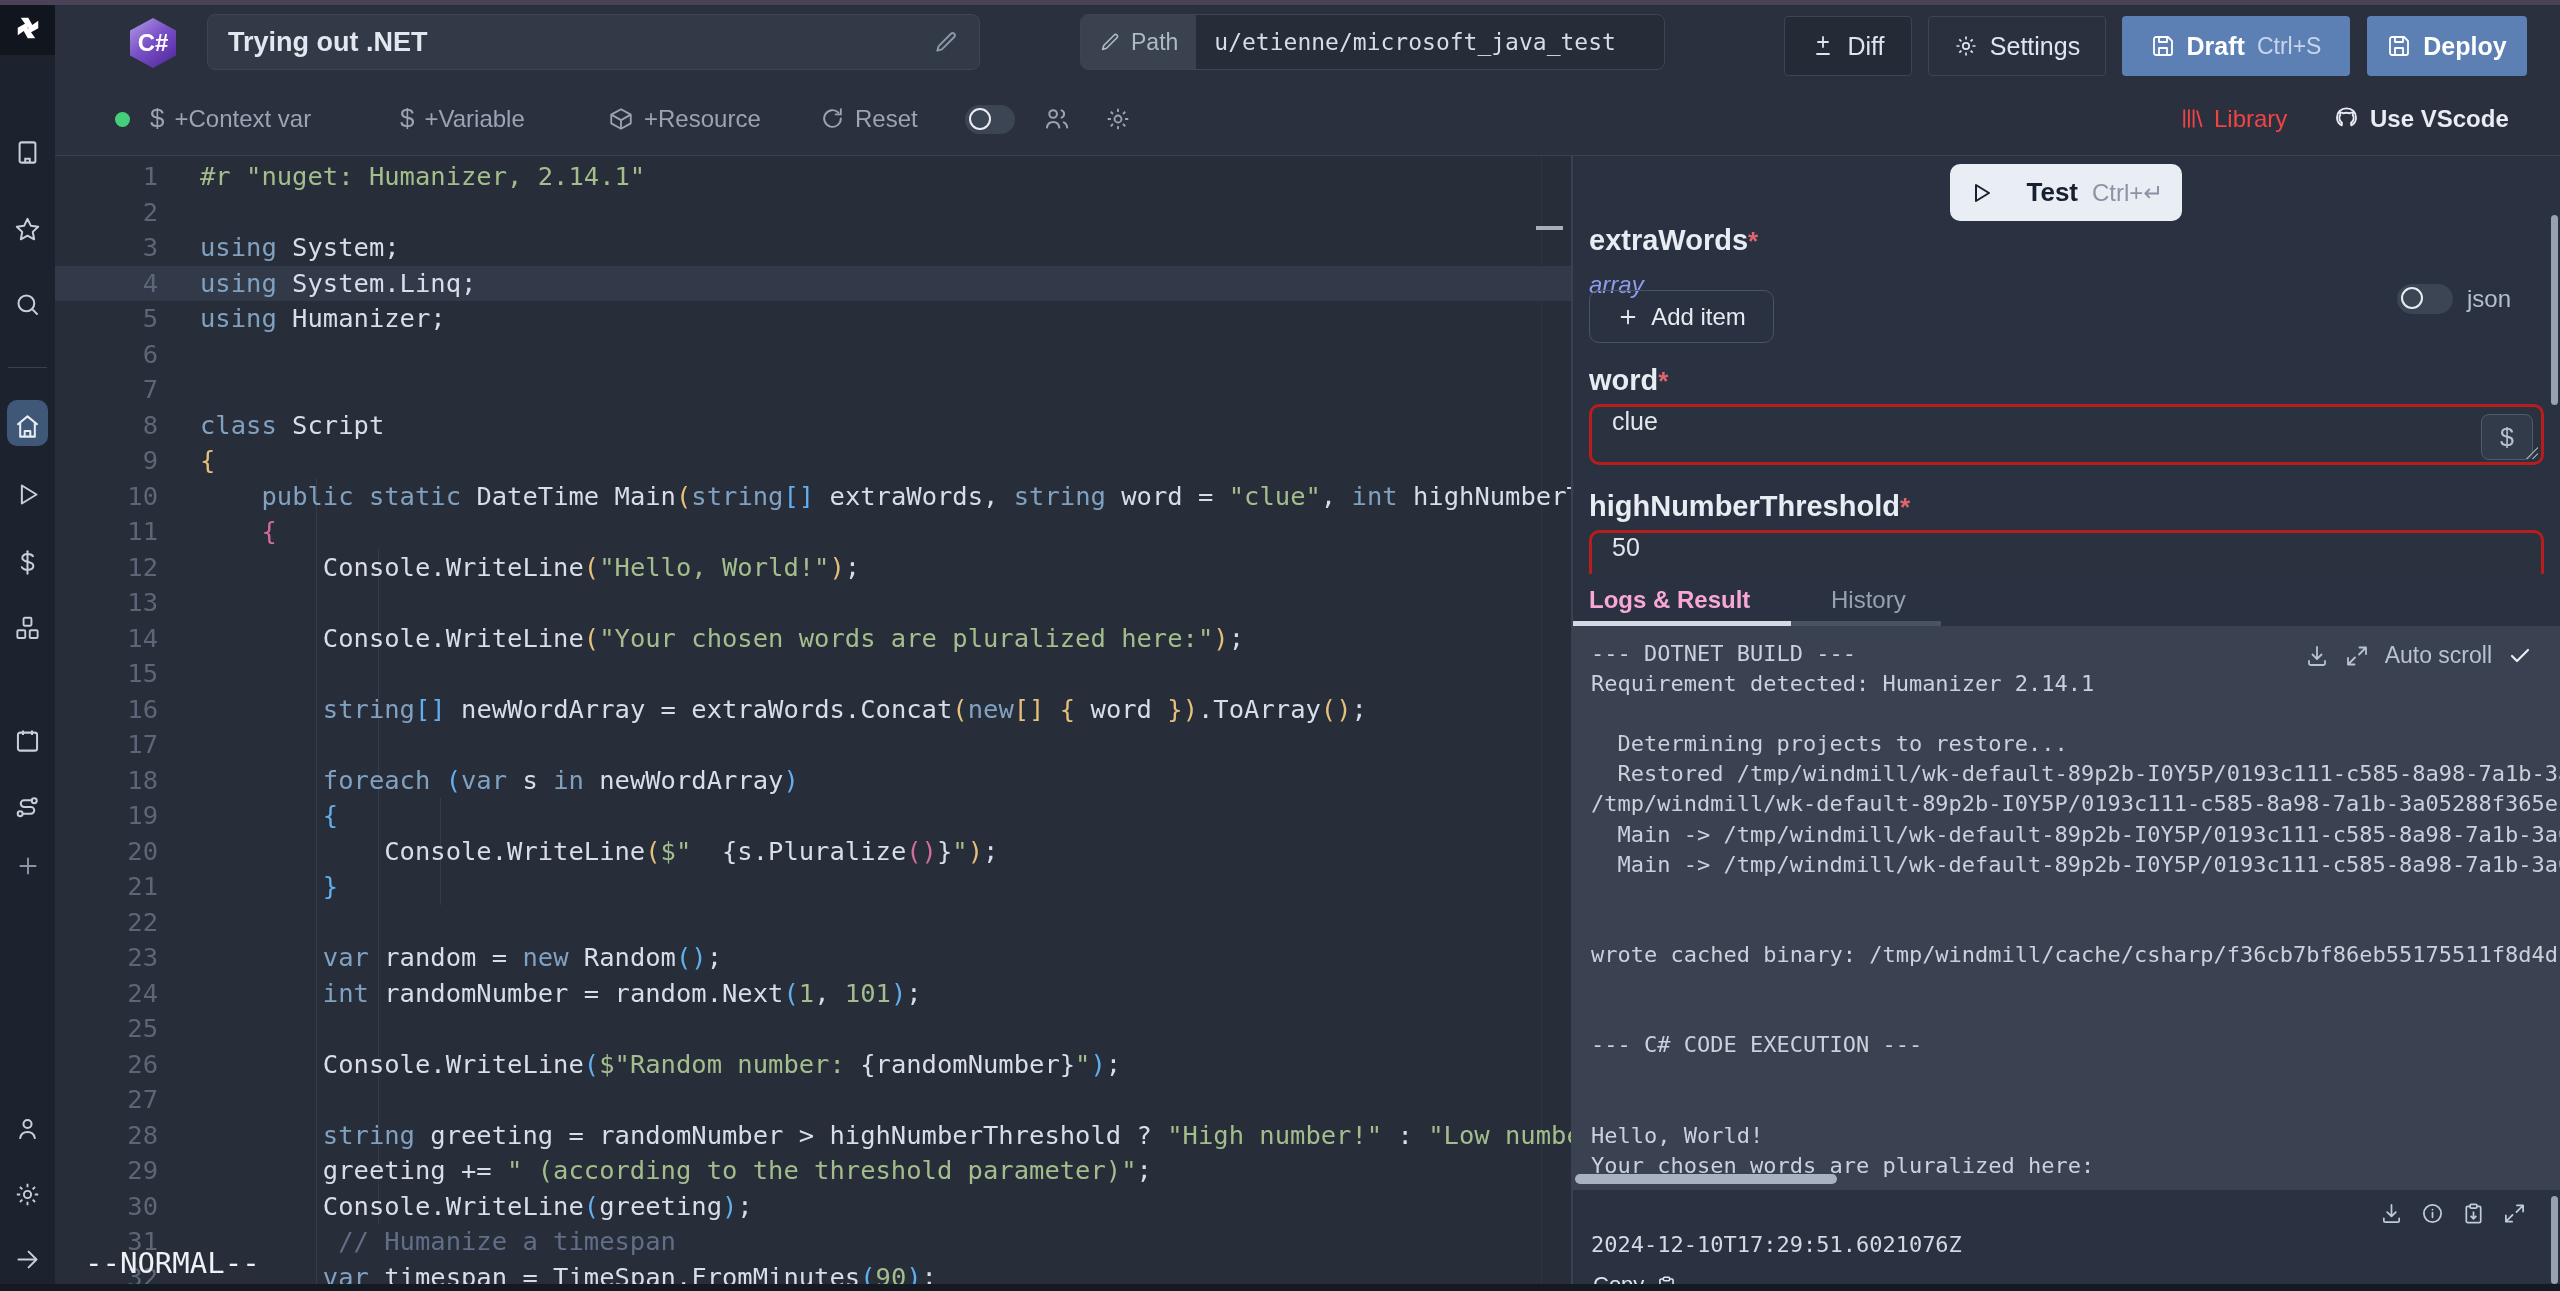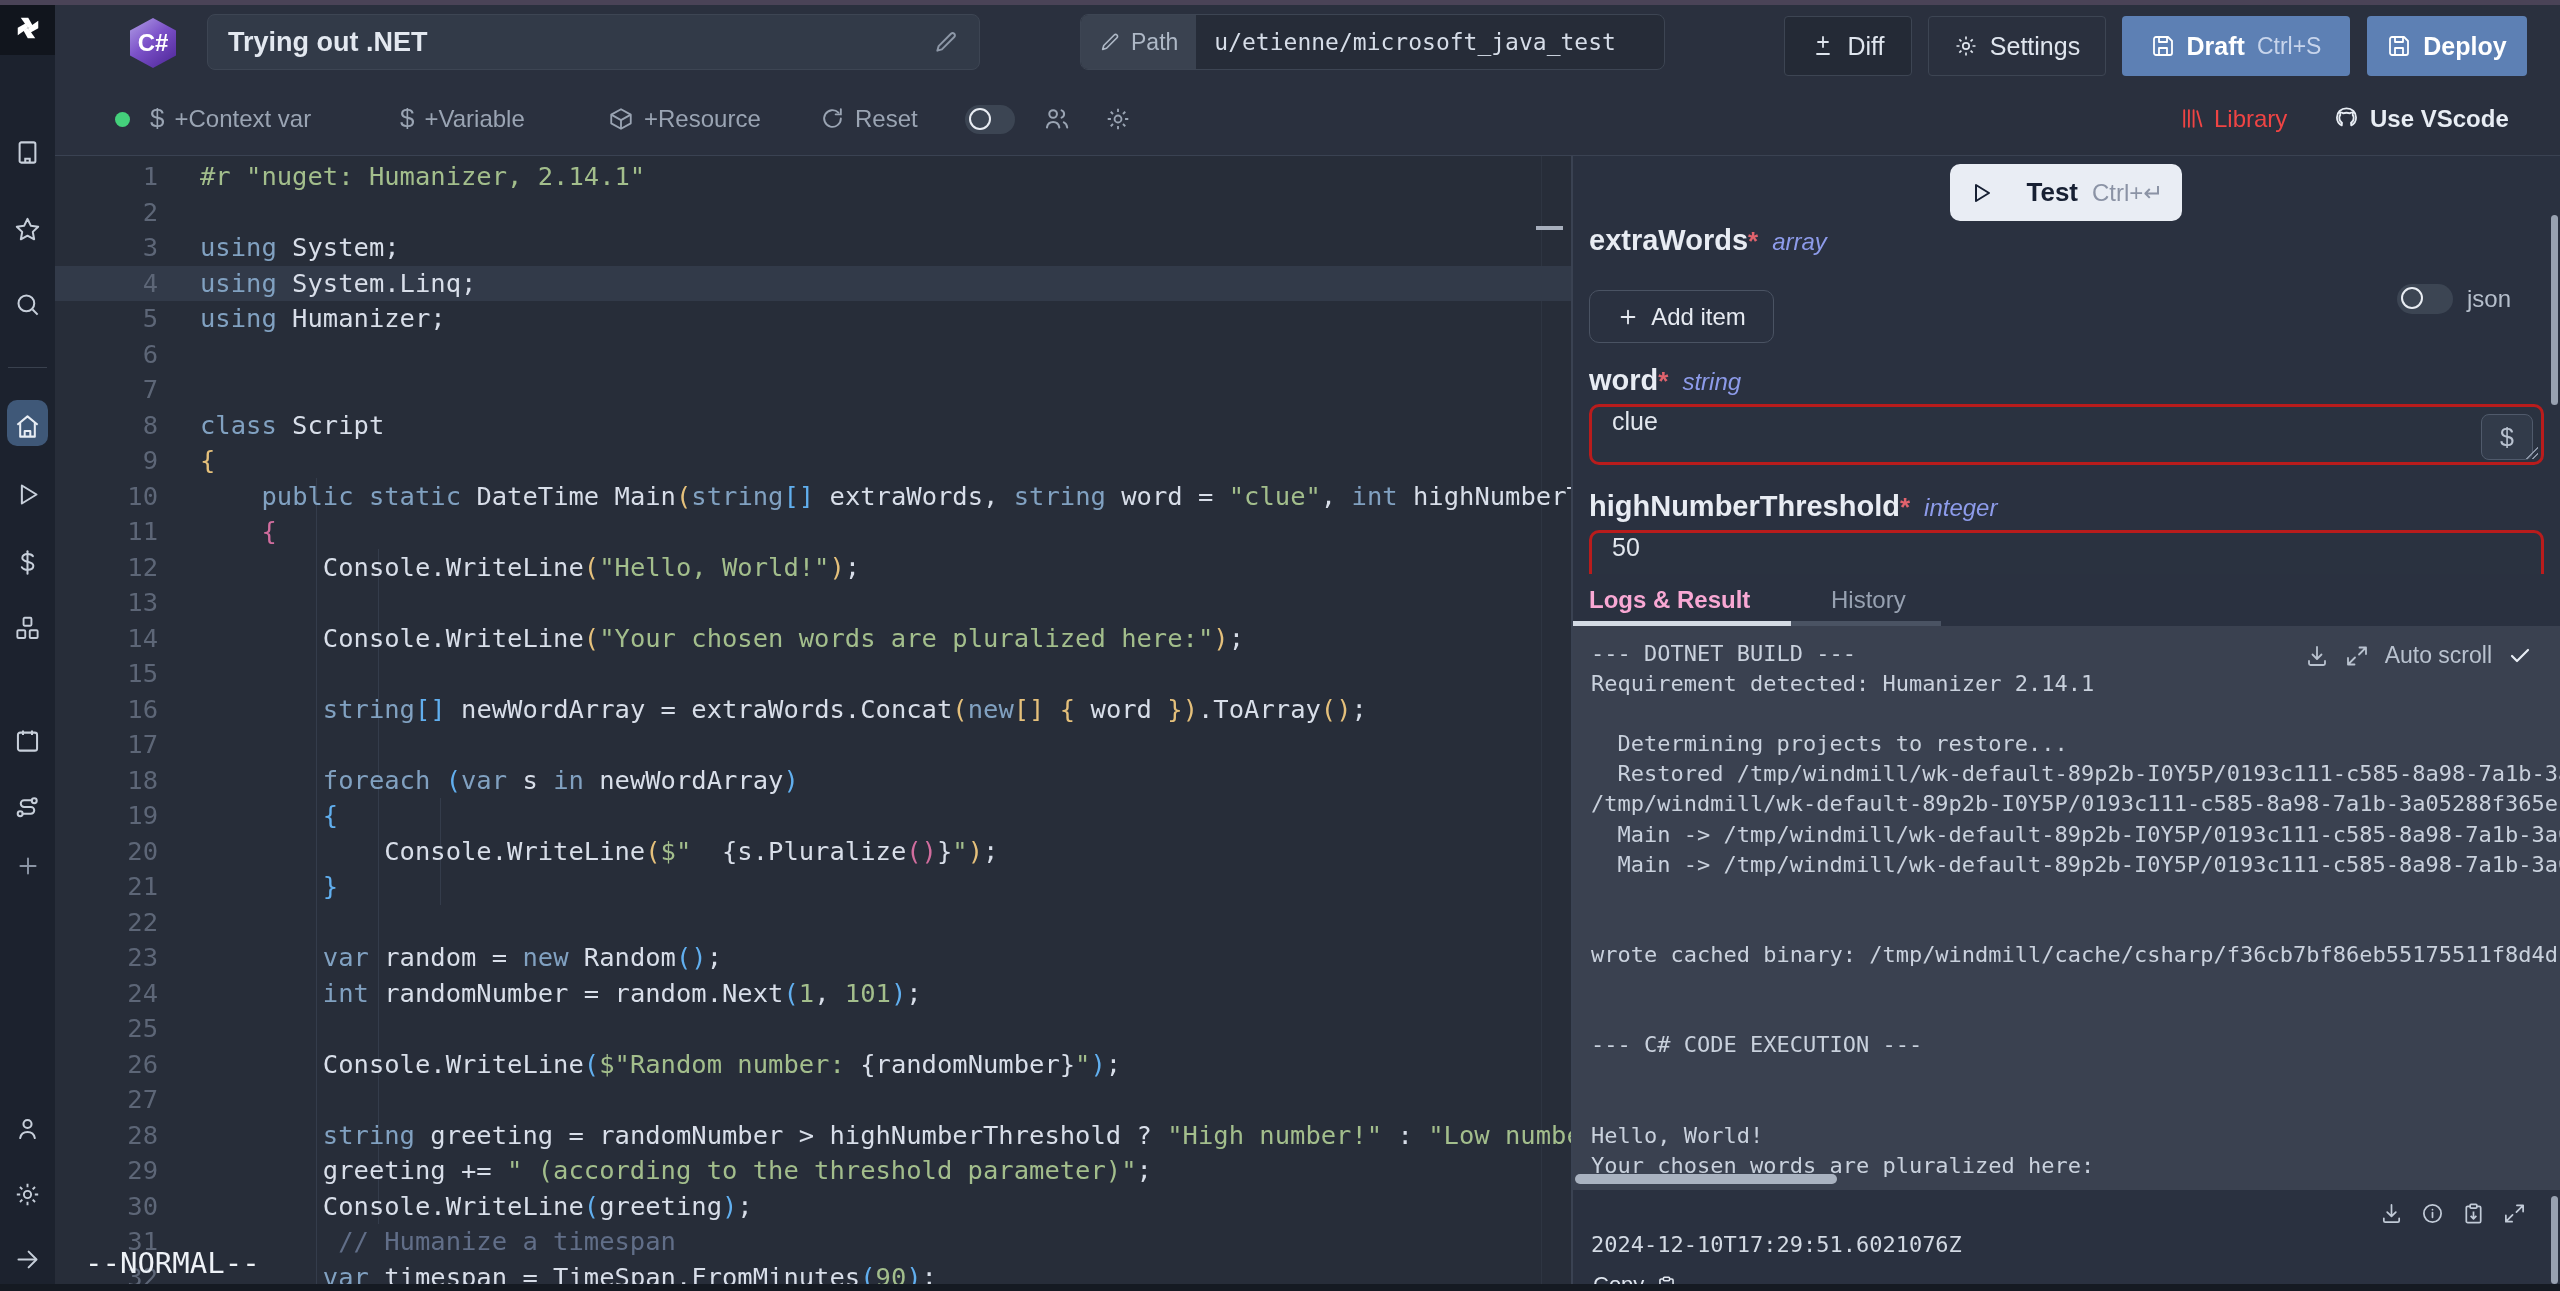--- a/index.html
+++ b/index.html
@@ -70,21 +70,21 @@
 
   
   #main-top-border { left:55px; top:155px; right:0; height:1px; background:#3a4252; z-index:5; }
   #v-divider { left:1571px; top:156px; width:2px; bottom:0; background:#3a4252; z-index:5; }
 
   
   #panel { left:1573px; top:156px; right:0; bottom:0; background:#2a3140; }
   #test-btn { left:377px; top:8px; width:232px; height:57px; background:#e9edf4; border-radius:10px; display:flex; align-items:center; justify-content:center; gap:14px; cursor:pointer; }
   #test-btn .t { font-size:26px; font-weight:700; color:#172033;margin-left:20px; }
   #test-btn .s { font-size:24px; color:#8b93a5; }
-  .fld-label { display:flex; align-items:baseline; gap:14px; }
+  .fld-label { display:flex; align-items:baseline; gap:14px;flex-direction:column; }
   .fld-name { font-size:29px; font-weight:700; color:#e8ecf3; }
   .req { color:#e0636d; font-weight:700; font-size:26px; }
   .fld-type { font-size:24px; font-style:italic; color:#8d9bea; }
   #add-item-btn { left:16px; top:134px; width:185px; height:53px; border:1px solid #4a5363; border-radius:10px; display:flex; align-items:center; justify-content:center; gap:12px; font-size:24px; color:#e6eaf1; cursor:pointer; }
   #json-toggle-row { left:824px; top:128px; display:flex; align-items:center; gap:14px; color:#b6bfcc; font-size:24px; }
   .input-box { left:16px; width:955px; background:#2a3240; border:3px solid #b91c1c; border-radius:10px; color:#e2e7ee; font-size:25px; display:flex; padding:0 20px; position:absolute; }
   #word-box { top:248px; height:61px; }
   #dollar-chip { position:absolute; right:8px; top:7px; width:52px; height:46px; background:#323b4a; border:1px solid #505a6b; border-radius:8px; display:flex; align-items:center; justify-content:center; color:#b9c2d0; font-size:25px; cursor:pointer; }
   #resize-notch { position:absolute; right:3px; bottom:3px; width:12px; height:12px;
      background:linear-gradient(135deg, transparent 50%, #8a94a5 50%, #8a94a5 58%, transparent 58%, transparent 72%, #8a94a5 72%, #8a94a5 80%, transparent 80%); }

